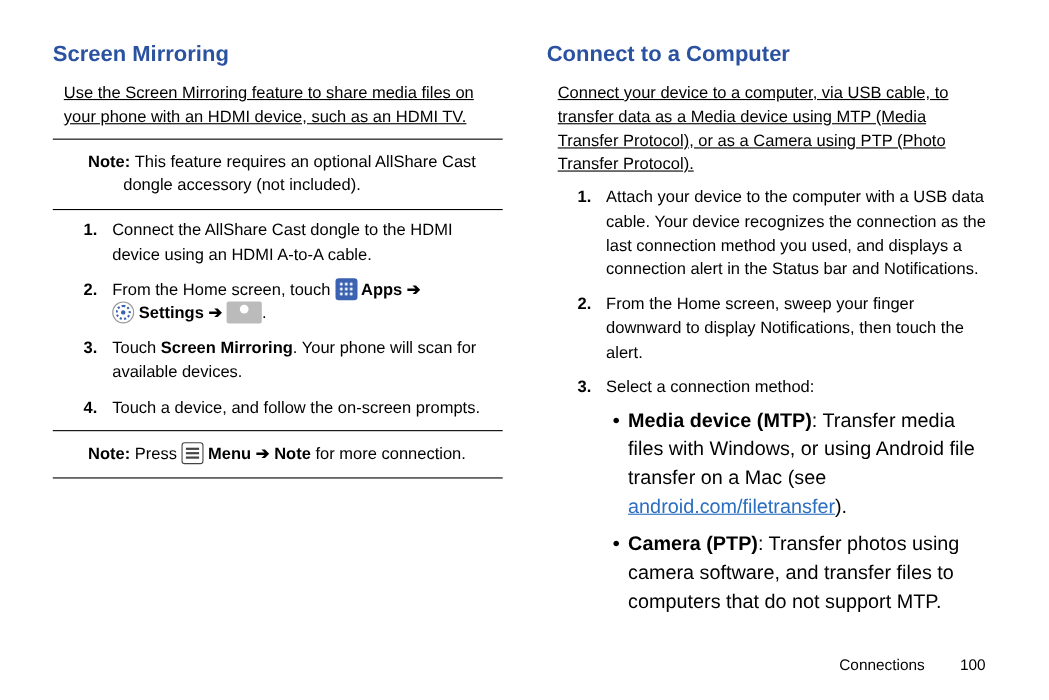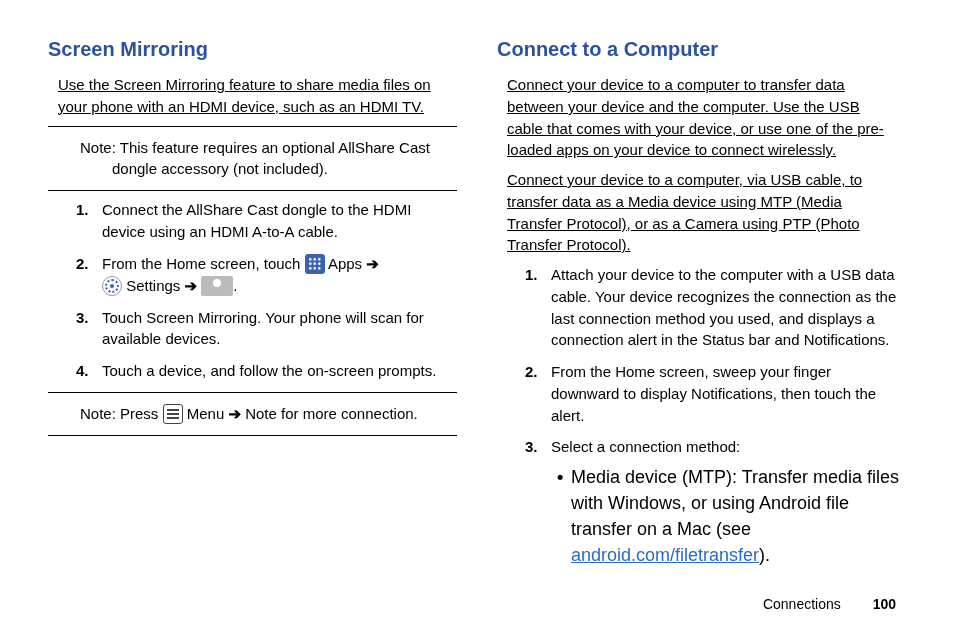--- a/index.html
+++ b/index.html
@@ -66,21 +66,21 @@
       margin-bottom: 10px;
       padding-right: 6px;
     }
     ol.steps > li::before {
       content: attr(data-num) ".";
       position: absolute;
       left: -26px;
       font-weight: bold;
     }
     .bold {
-      font-weight: normal;
+      font-weight: bold;
       text-align: right;
     }
     .icon-inline {
       display: inline-block;
       vertical-align: middle;
       width: 20px;
       height: 20px;
       background: #555;
       border-radius: 3px;
       position: relative;
@@ -180,21 +180,20 @@
       text-decoration: underline;
     }
     .footer {
       position: absolute;
       bottom: 22px;
       right: 58px;
       font-size: 14px;
     }
     .footer .pagenum {
       margin-left: 28px;
-      font-weight: bold;
     }
   </style>
 </head>
 <body>
 
 <div class="columns">
 
   <div class="col">
     <h2 class="section">Screen Mirroring</h2>
     <p class="intro">Use the Screen Mirroring feature to share media files on your phone with an HDMI device, such as an HDMI TV.</p>
@@ -214,31 +213,31 @@
 
     <hr class="noteborder">
     <div class="notewrap">
       <p class="notep"><span class="bold">Note: </span><span>Press </span><span class="icon-inline icon-menu"></span><span class="bold"> Menu </span><span class="arrow">➔ </span><span class="bold">Note</span><span> for more connection.</span></p>
     </div>
     <hr class="noteborder">
   </div>
 
   <div class="col">
     <h2 class="section">Connect to a Computer</h2>
-    <p class="intro">Connect your device to a computer to transfer data between your device and the computer. Use the USB cable that comes with your device, or use one of the pre-loaded apps on your device to connect wirelessly.</p>
 
     <p class="intro">Connect your device to a computer, via USB cable, to transfer data as a Media device using MTP (Media Transfer Protocol), or as a Camera using PTP (Photo Transfer Protocol).</p>
 
     <ol class="steps">
       <li data-num="1">Attach your device to the computer with a USB data cable. Your device recognizes the connection as the last connection method you used, and displays a connection alert in the Status bar and Notifications.</li>
       <li data-num="2">From the Home screen, sweep your finger downward to display Notifications, then touch the alert.</li>
       <li data-num="3">
         <span>Select a connection method:</span>
         <ul class="bullets">
           <li><span class="bold">Media device (MTP)</span><span>: Transfer media files with Windows, or using Android file transfer on a Mac (see </span><a class="link">android.com/filetransfer</a><span>).</span></li>
+          <li><span class="bold">Camera (PTP)</span><span>: Transfer photos using camera software, and transfer files to computers that do not support MTP.</span></li>
         </ul>
       </li>
     </ol>
   </div>
 
 </div>
 
 <div class="footer">
   <span>Connections</span>
   <span class="pagenum">100</span>

